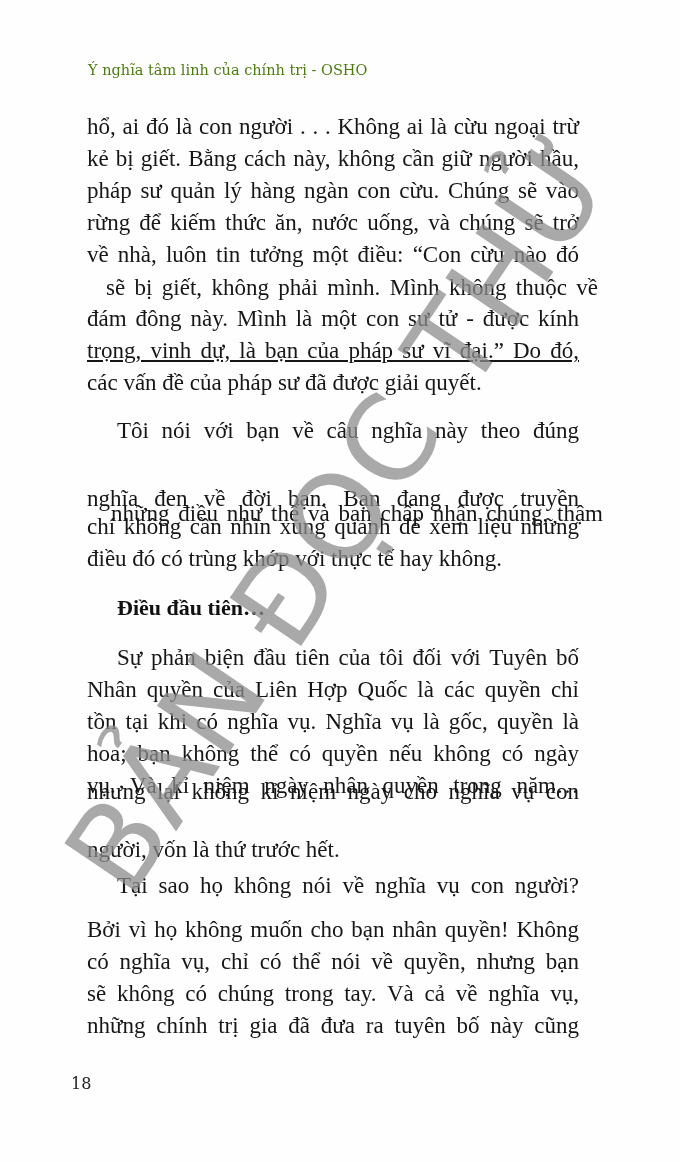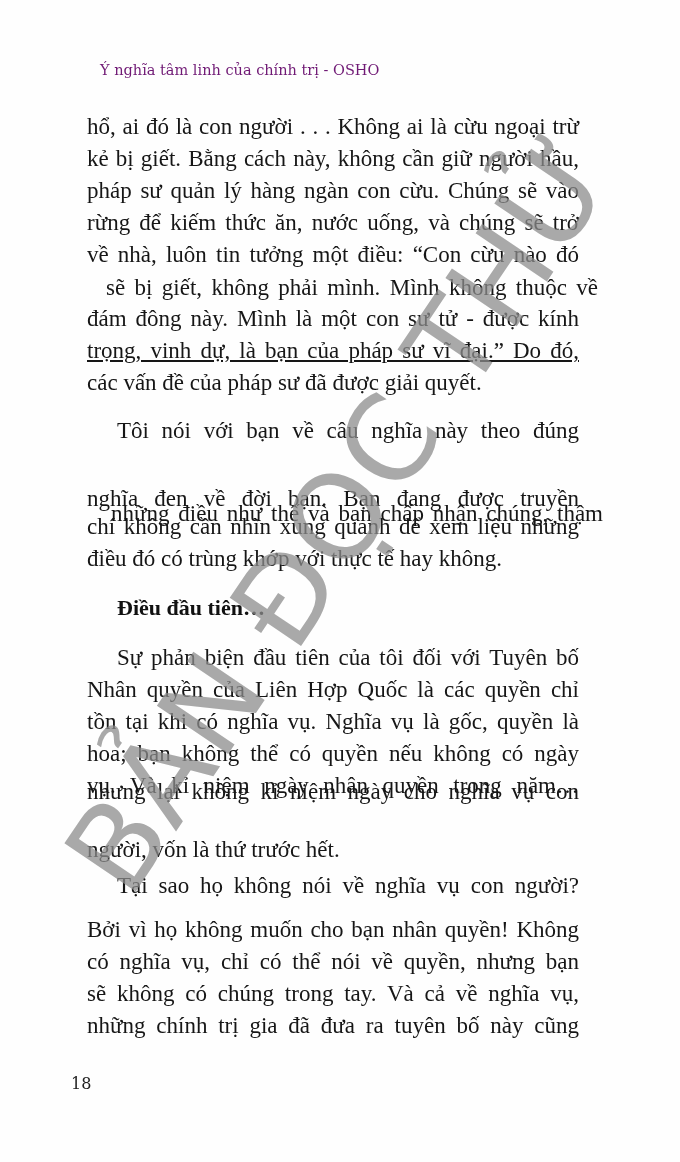--- a/index.html
+++ b/index.html
@@ -16,25 +16,25 @@
     }
     .page {
       position: absolute;
       left: 0; top: 0;
       width: 680px;
       height: 1162px;
       background: #fefefe;
     }
     .running-header {
       position: absolute;
-      left: 100px;
+      left: 88px;
       top: 62px;
       font-family: "DejaVu Serif", serif;
       font-size: 14.5px;
-      color: #701a75;
+      color: #4d7c0f;
       letter-spacing: 0px;
       white-space: nowrap;
     }
     .body-text {
       position: absolute;
       left: 87px;
       width: 492px;
       font-family: "Liberation Serif", serif;
       color: #161616;
     }

